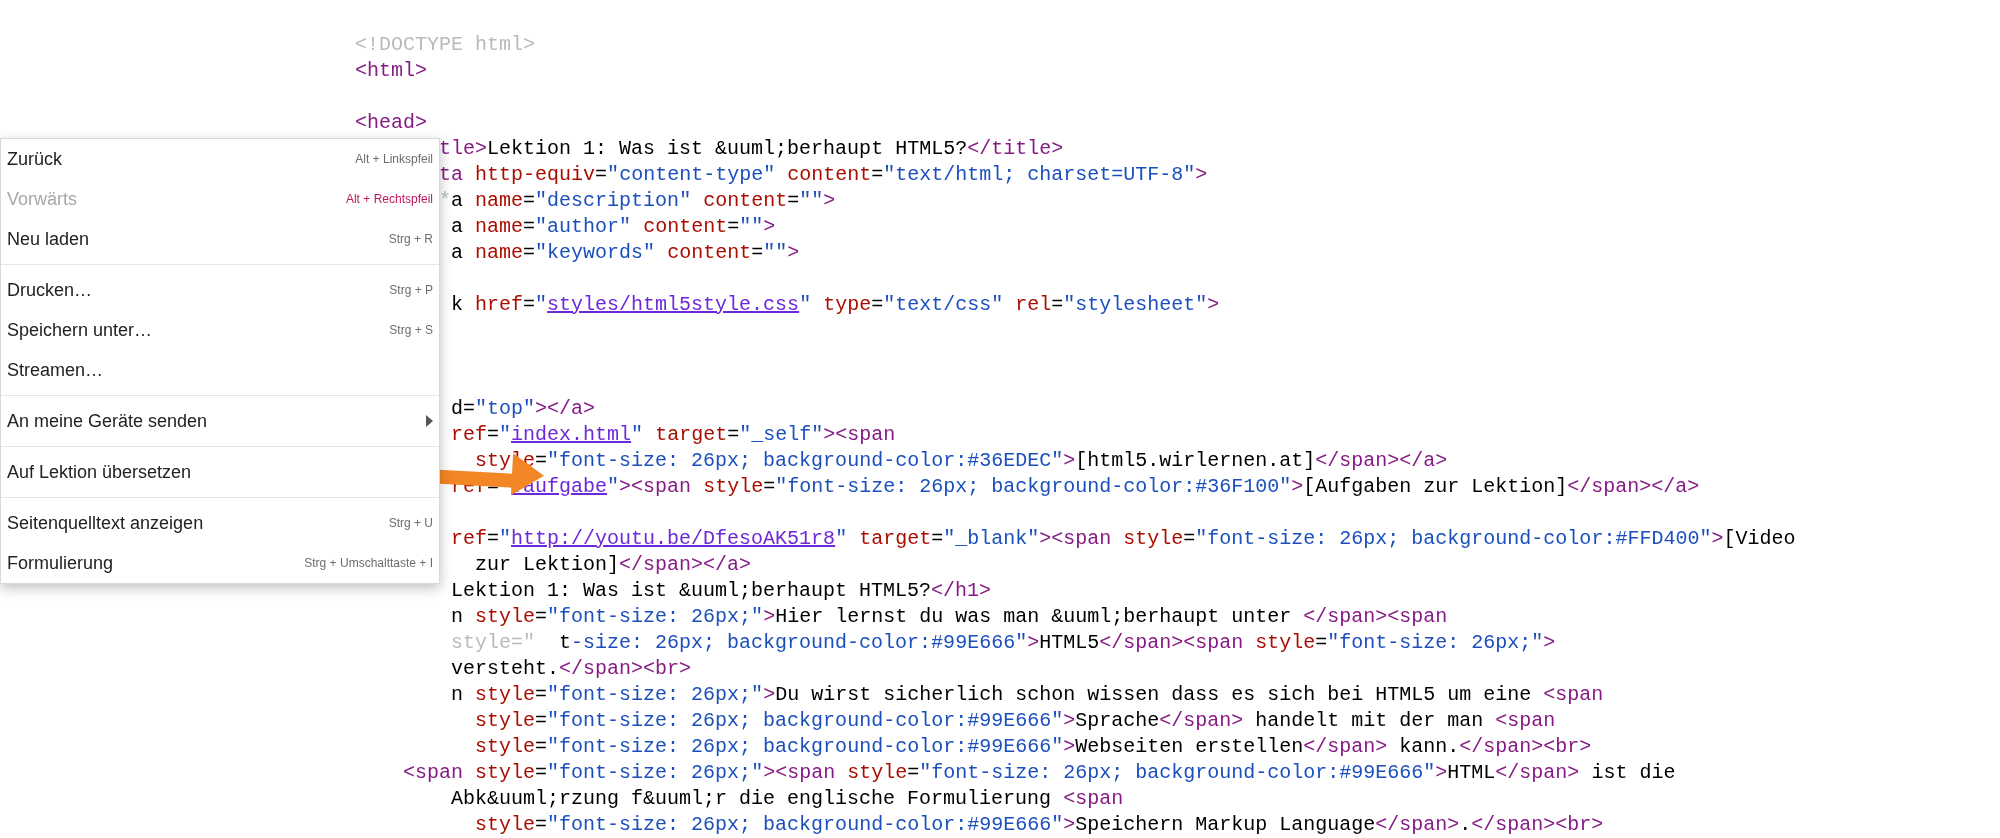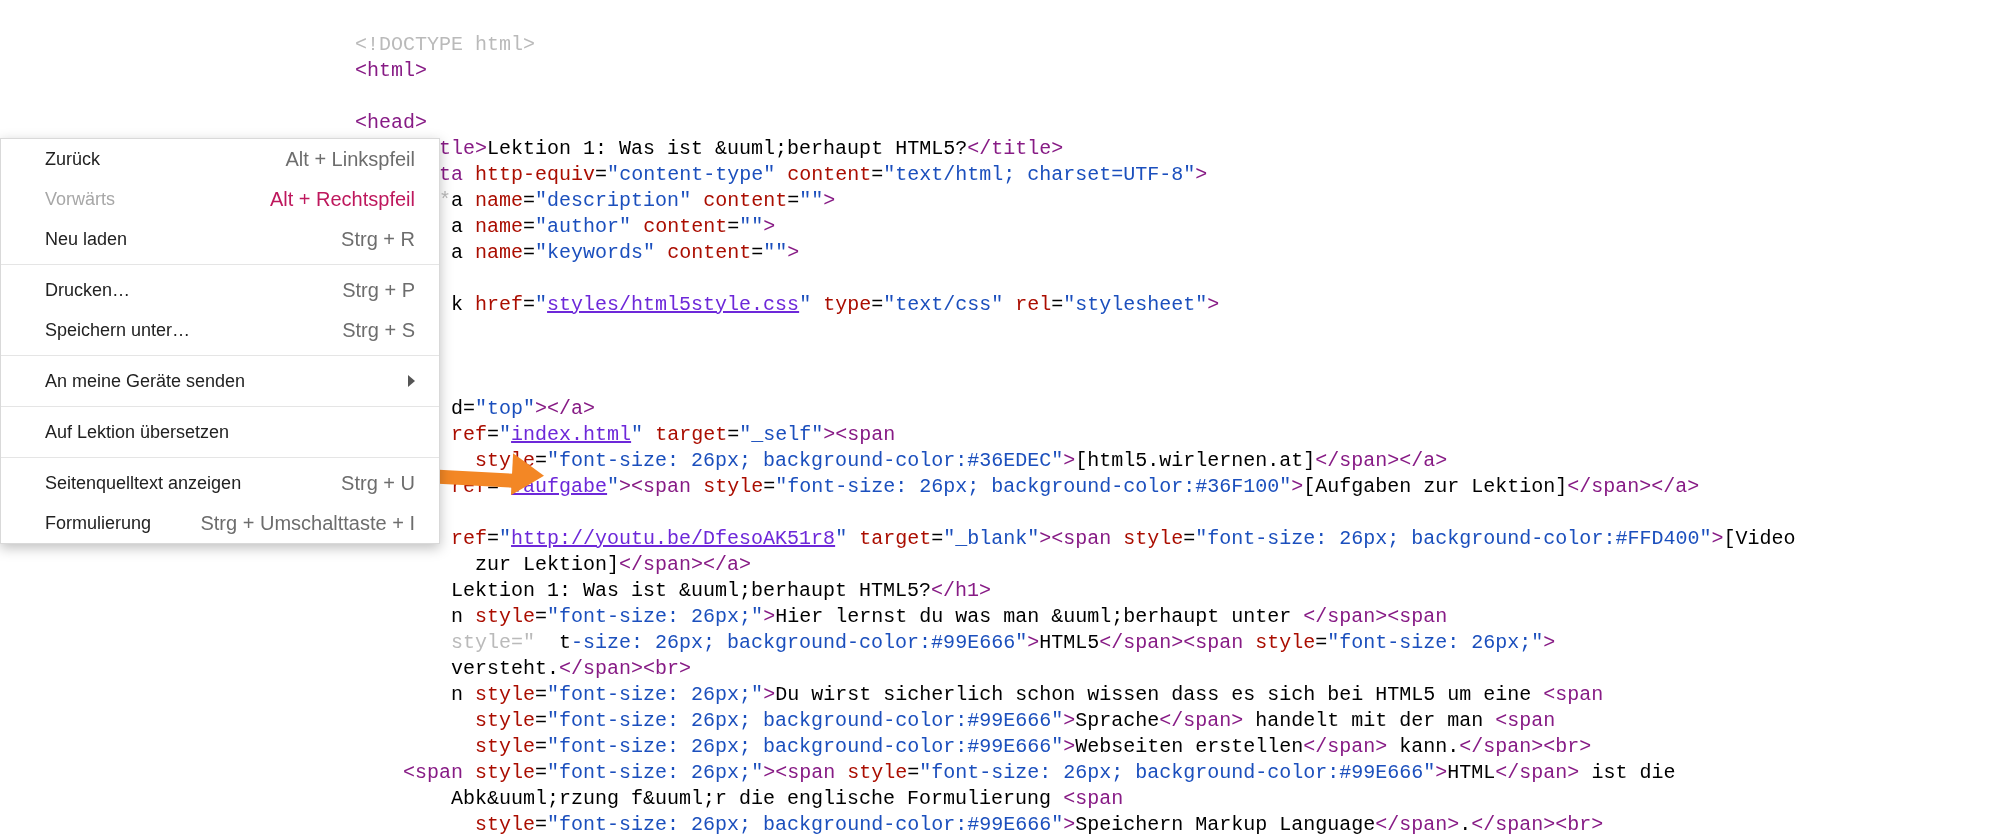--- a/index.html
+++ b/index.html
@@ -7,24 +7,24 @@
 
 .code { font-family:Consolas,"Courier New",monospace; font-size:20px; line-height:26px; color:#000; position:absolute; top:6px; left:355px; white-space:pre; }
 .cm { color:#bababa; }
 .tag { color:#871b85; }
 .attr { color:#aa0d00; }
 .val { color:#1b4fbd; }
 .txt { color:#000;text-align:center; }
 .lnk { color:#6d28d9; text-decoration:underline; }
 
 .menu { position:absolute; top:138px; left:0; width:440px; background:#fff; border:1px solid #d9d9d9; box-shadow:0 4px 12px rgba(0,0,0,.25); z-index:10; }
-.mrow { display:flex; align-items:center; justify-content:space-between; padding:7px 24px; font-size:18px; color:#222; cursor:pointer; height:40px;margin-left:20px; }
+.mrow { display:flex; align-items:center; justify-content:space-between; padding:7px 6px; font-size:18px; color:#222; cursor:pointer; height:40px; }
 .mrow.dis { color:#a7a7a7; }
 .mrow.dis .sc { color:#be185d; }
-.sc { color:#6d6d6d; font-size:20px; }
+.sc { color:#6d6d6d; font-size:12px; }
 .sep { height:1px; background:#e5e5e5; margin:5px 0; }
 .chev { width:0; height:0; border-left:7px solid #555; border-top:6px solid transparent; border-bottom:6px solid transparent; }
 
 .arrow { position:absolute; top:459px; left:404px; width:140px; height:30px; z-index:5; }
 .arrow .shaft { position:absolute; left:0; top:9px; width:110px; height:14px; background:#f38725; border-radius:6px 0 0 6px; transform:rotate(3deg); transform-origin:left center; }
 .arrow .head { position:absolute; right:0; top:-5px; width:0; height:0; border-left:32px solid #f38725; border-top:21px solid transparent; border-bottom:21px solid transparent; transform:rotate(3deg); }
 </style>
 </head>
 <body>
 
@@ -78,20 +78,24 @@
     </div>
   <div class="sep"></div>
   <div class="mrow">
       <span>Drucken…</span>
       <span class="sc">Strg + P</span>
     </div>
   <div class="mrow">
       <span>Speichern unter…</span>
       <span class="sc">Strg + S</span>
     </div>
+  <div class="mrow">
+      <span>Streamen…</span>
+      <span class="sc"></span>
+    </div>
   <div class="sep"></div>
   <div class="mrow">
       <span>An meine Geräte senden</span>
       <span class="chev"></span>
     </div>
   <div class="sep"></div>
   <div class="mrow">
       <span>Auf Lektion übersetzen</span>
       <span class="sc"></span>
     </div>

